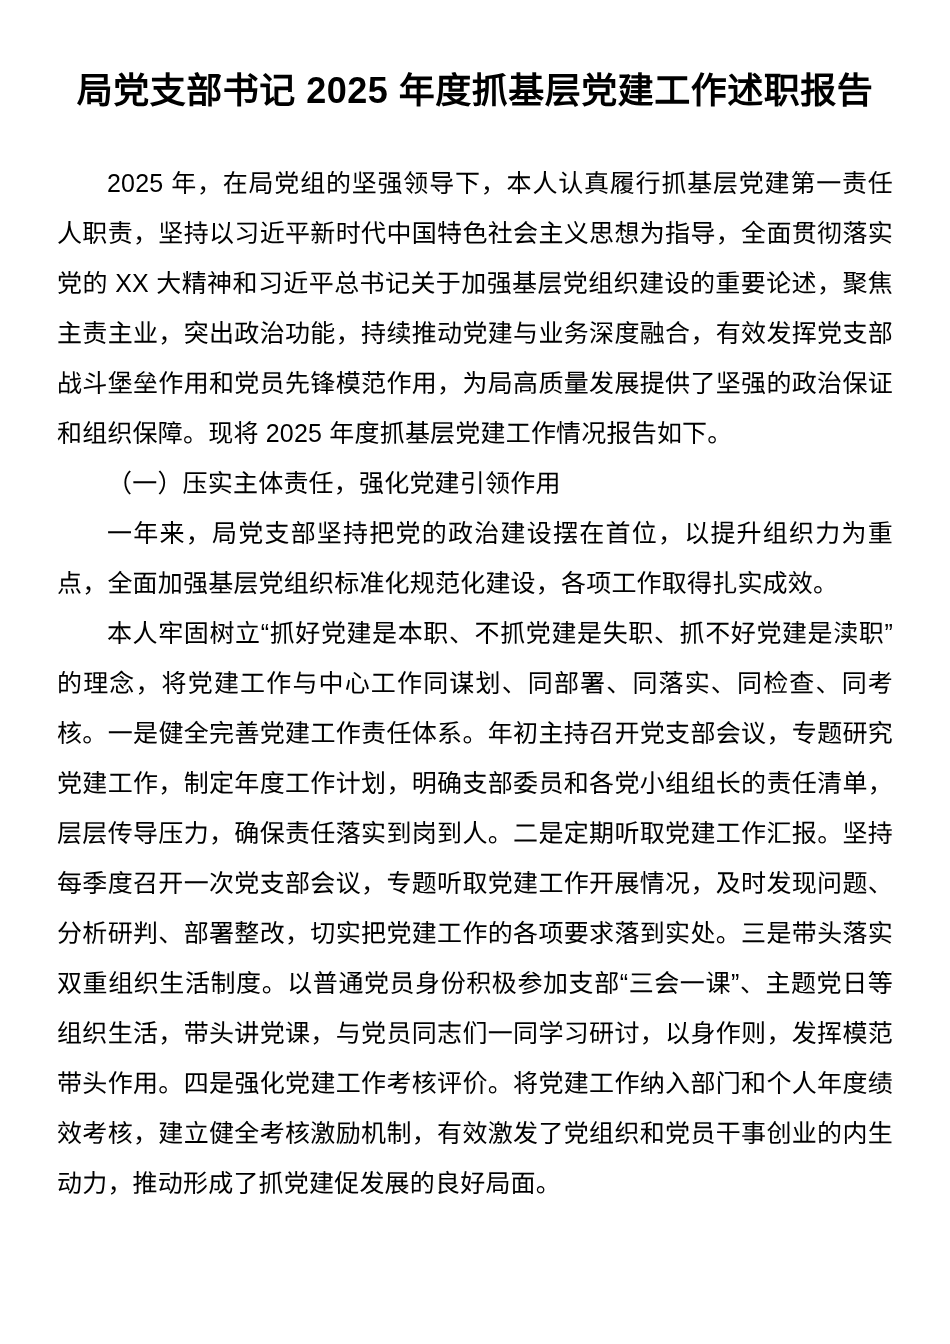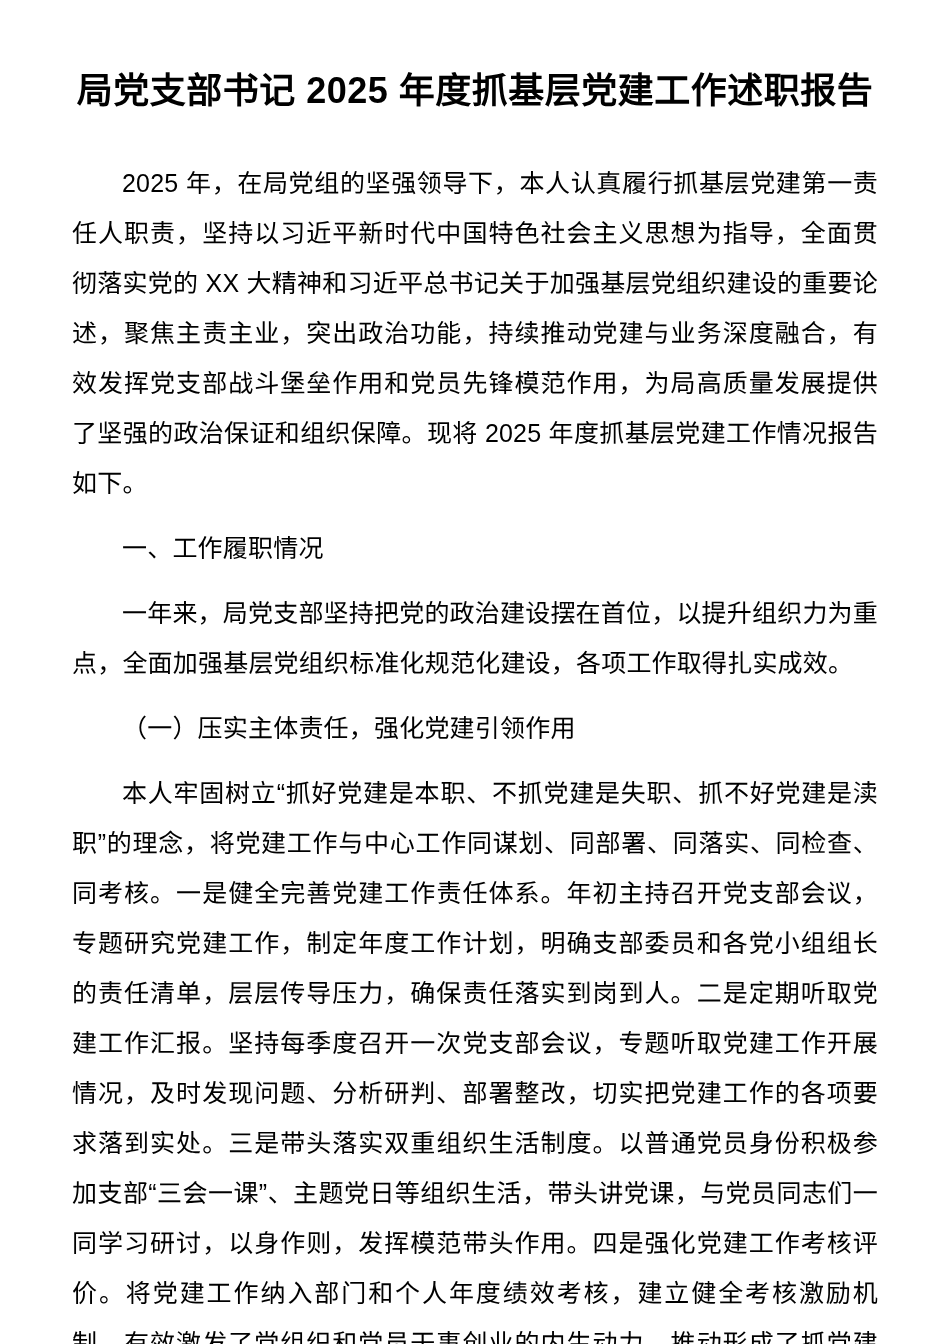--- a/index.html
+++ b/index.html
@@ -25,37 +25,36 @@
   .doc-title {
     margin: 0 0 44px 0;
     font-size: 36px;
     line-height: 47px;
     font-weight: 700;
     text-align: center;
     letter-spacing: 0.5px;
     white-space: nowrap;
   }
   .para {
-    margin: 15px;
+    margin: 0;
     font-size: 25px;
     line-height: 50px;
     text-align: justify;
     text-justify: inter-ideograph;
     text-indent: 50px;
     letter-spacing: 0.2px;
   }
   .para .bold {
     font-weight: 400;
   }
 </style>
 </head>
 <body>
 
 <div class="page">
   <h1 class="doc-title">局党支部书记 2025 年度抓基层党建工作述职报告</h1>
   <div>
       <p class="para"><span class="">2025 年，在局党组的坚强领导下，本人认真履行抓基层党建第一责任人职责，坚持以习近平新时代中国特色社会主义思想为指导，全面贯彻落实党的 XX 大精神和习近平总书记关于加强基层党组织建设的重要论述，聚焦主责主业，突出政治功能，持续推动党建与业务深度融合，有效发挥党支部战斗堡垒作用和党员先锋模范作用，为局高质量发展提供了坚强的政治保证和组织保障。现将 2025 年度抓基层党建工作情况报告如下。</span></p>
-      <p class="para"><span class="">一、工作履职情况</span></p>
+      <p class="para"><span class="">（一）压实主体责任，强化党建引领作用</span></p>
       <p class="para"><span class="">一年来，局党支部坚持把党的政治建设摆在首位，以提升组织力为重点，全面加强基层党组织标准化规范化建设，各项工作取得扎实成效。</span></p>
-      <p class="para"><span class="">（一）压实主体责任，强化党建引领作用</span></p>
       <p class="para"><span class="">本人牢固树立“抓好党建是本职、不抓党建是失职、抓不好党建是渎职”的理念，将党建工作与中心工作同谋划、同部署、同落实、同检查、同考核。</span><span class="bold">一是</span><span class="">健全完善党建工作责任体系。年初主持召开党支部会议，专题研究党建工作，制定年度工作计划，明确支部委员和各党小组组长的责任清单，层层传导压力，确保责任落实到岗到人。</span><span class="bold">二是</span><span class="">定期听取党建工作汇报。坚持每季度召开一次党支部会议，专题听取党建工作开展情况，及时发现问题、分析研判、部署整改，切实把党建工作的各项要求落到实处。</span><span class="bold">三是</span><span class="">带头落实双重组织生活制度。以普通党员身份积极参加支部“三会一课”、主题党日等组织生活，带头讲党课，与党员同志们一同学习研讨，以身作则，发挥模范带头作用。</span><span class="bold">四是</span><span class="">强化党建工作考核评价。将党建工作纳入部门和个人年度绩效考核，建立健全考核激励机制，有效激发了党组织和党员干事创业的内生动力，推动形成了抓党建促发展的良好局面。</span></p>
     </div>
 </div>
 
 </body></html>

